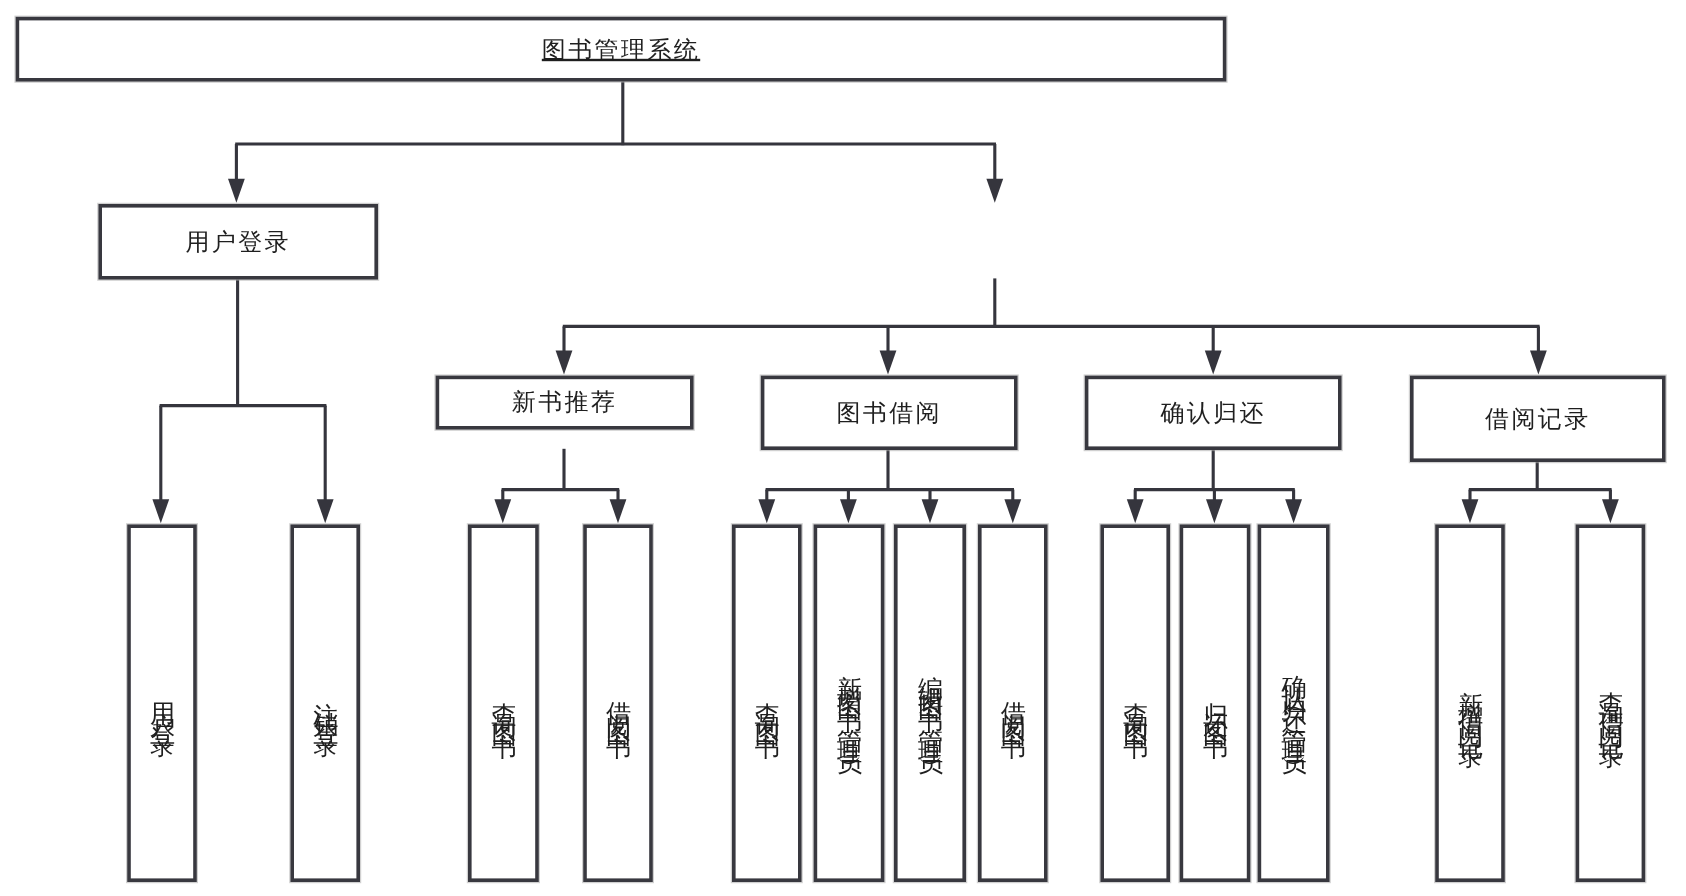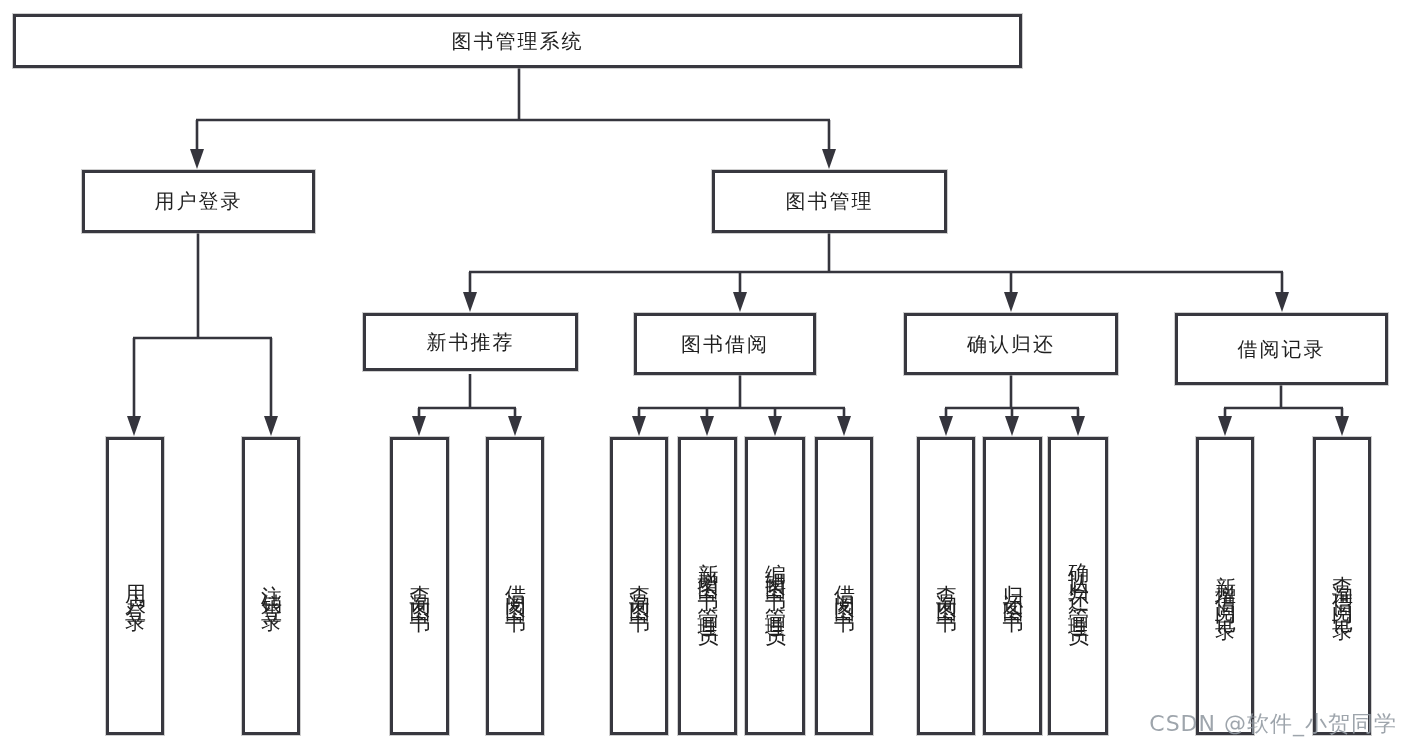--- a/index.html
+++ b/index.html
@@ -101,35 +101,32 @@
         <polygon points="768,416 782,416 775,436"></polygon>
         <polygon points="837,416 851,416 844,436"></polygon>
         <polygon points="939,416 953,416 946,436"></polygon>
         <polygon points="1005,416 1019,416 1012,436"></polygon>
         <polygon points="1071,416 1085,416 1078,436"></polygon>
         <polygon points="1218,416 1232,416 1225,436"></polygon>
         <polygon points="1335,416 1349,416 1342,436"></polygon>
       </g>
   </svg>
 
-  <div class="node hnode" style="left:13px; top:14px; width:1009px; height:54px;">
+  <div class="node hnode" style="left:13px; top:14px; width:1009px; height:54px;text-decoration:underline;">
     <span>图书管理系统</span>
   </div>
 
   <div class="node hnode" style="left:82px; top:170px; width:233px; height:63px;">
     <span>用户登录</span>
   </div>
-  <div class="node hnode" style="left:712px; top:170px; width:235px; height:63px;">
-    <span>图书管理</span>
-  </div>
 
-  <div class="node hnode" style="left:363px; top:313px; width:215px; height:58px;">
+  <div class="node hnode" style="left:363px; top:313px; width:215px; height:45px;">
     <span>新书推荐</span>
   </div>
-  <div class="node hnode" style="left:634px; top:313px; width:182px; height:62px;">
+  <div class="node hnode" style="left:634px; top:313px; width:214px; height:62px;">
     <span>图书借阅</span>
   </div>
   <div class="node hnode" style="left:904px; top:313px; width:214px; height:62px;">
     <span>确认归还</span>
   </div>
   <div class="node hnode" style="left:1175px; top:313px; width:213px; height:72px;">
     <span>借阅记录</span>
   </div>
 
   <div class="node vnode" style="left:106px; top:437px; width:58px; height:298px;">
@@ -169,14 +166,13 @@
     <span>确认归还（管理员）</span>
   </div>
 
   <div class="node vnode" style="left:1196px; top:437px; width:58px; height:298px;">
     <span>新增借阅记录</span>
   </div>
   <div class="node vnode" style="left:1313px; top:437px; width:58px; height:298px;">
     <span>查询借阅记录</span>
   </div>
 
-  <div class="watermark">CSDN @软件_小贺同学</div>
 </div>
 
 </body></html>

